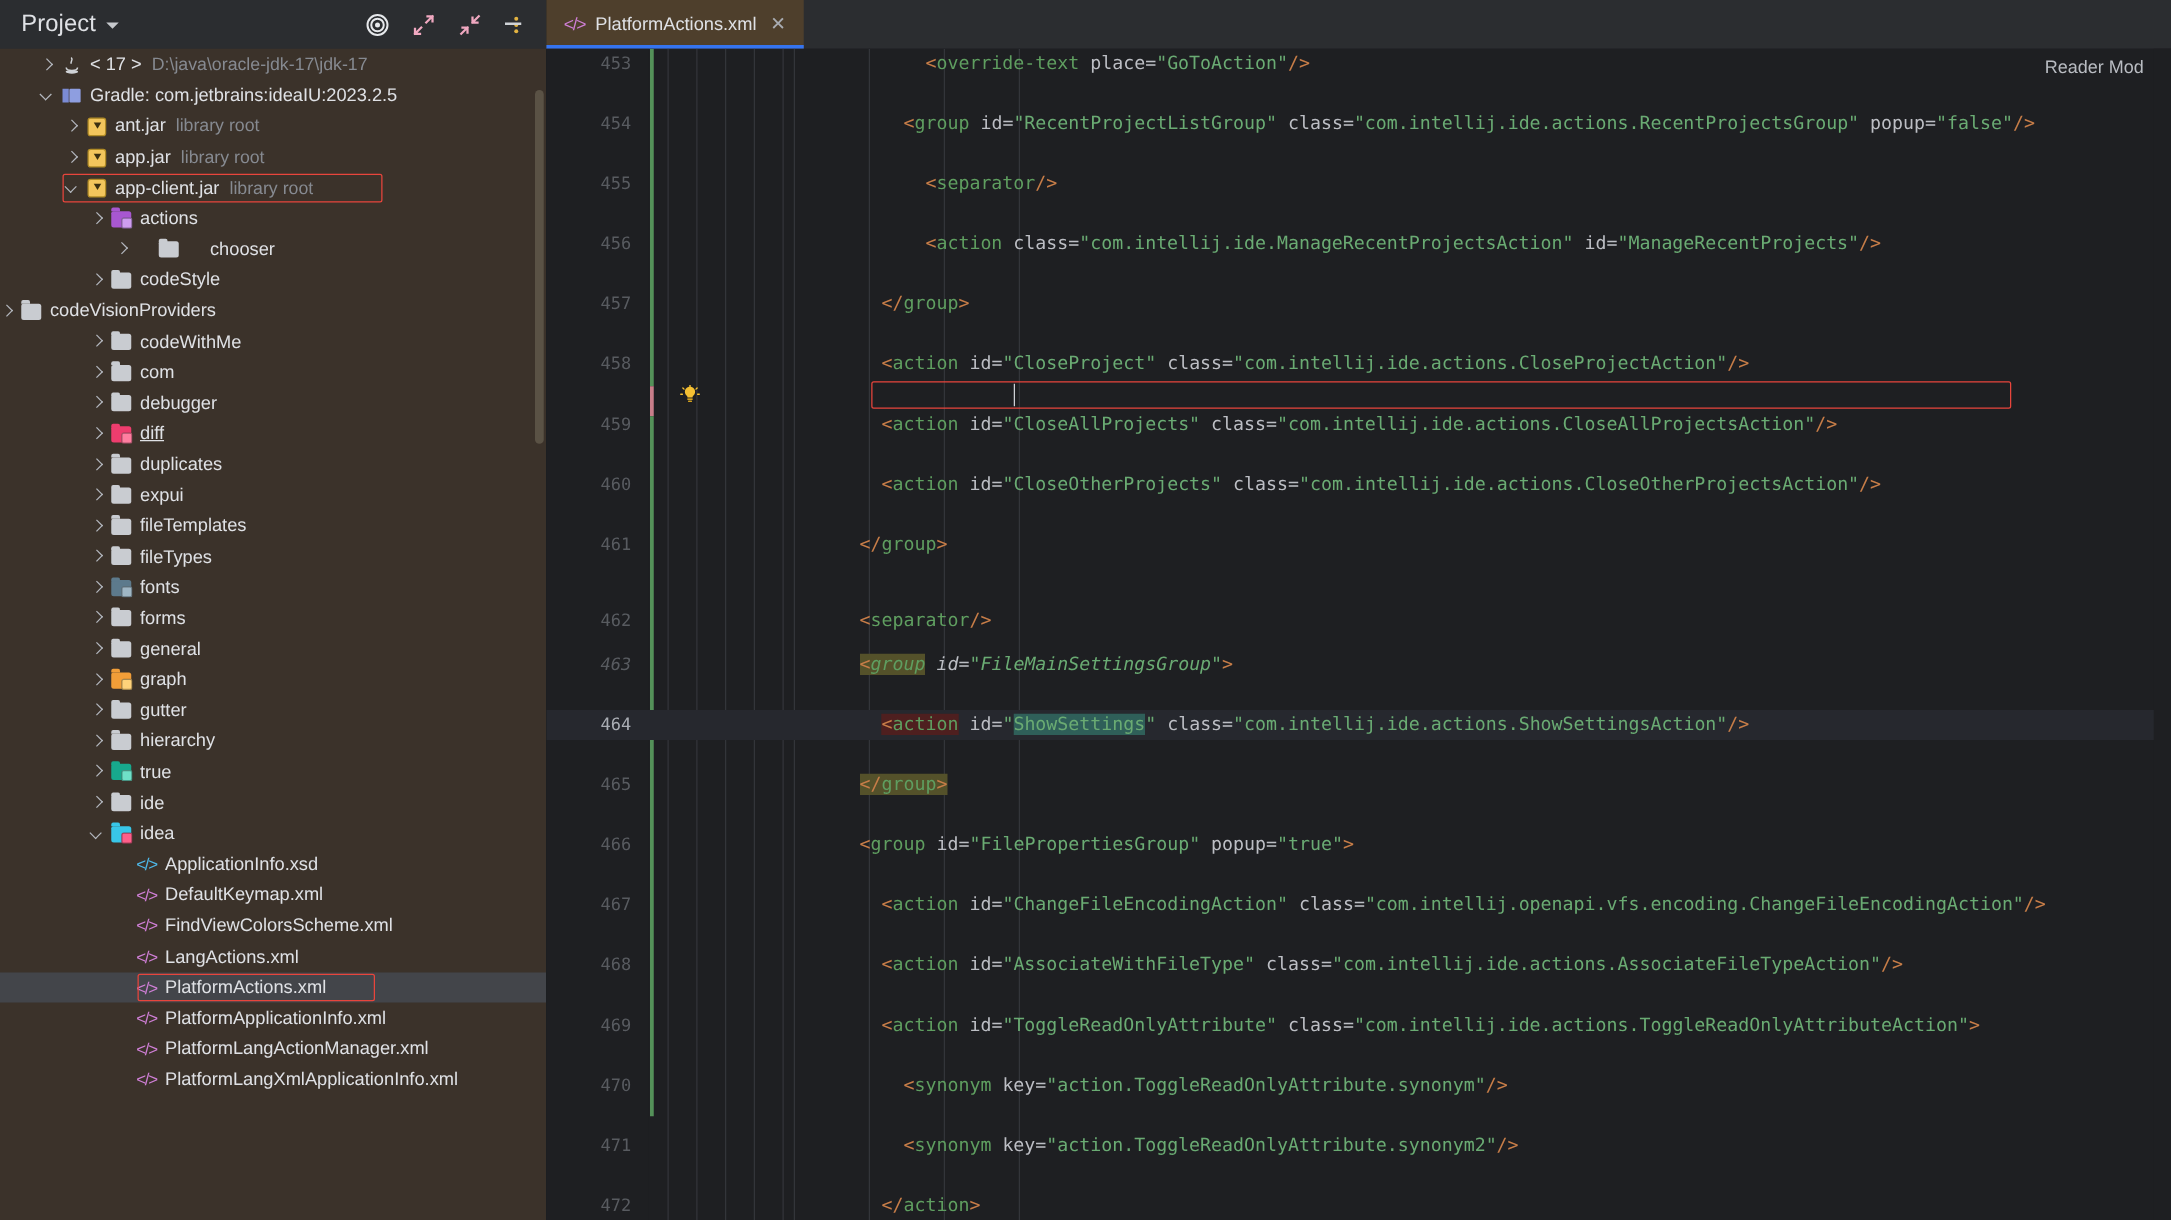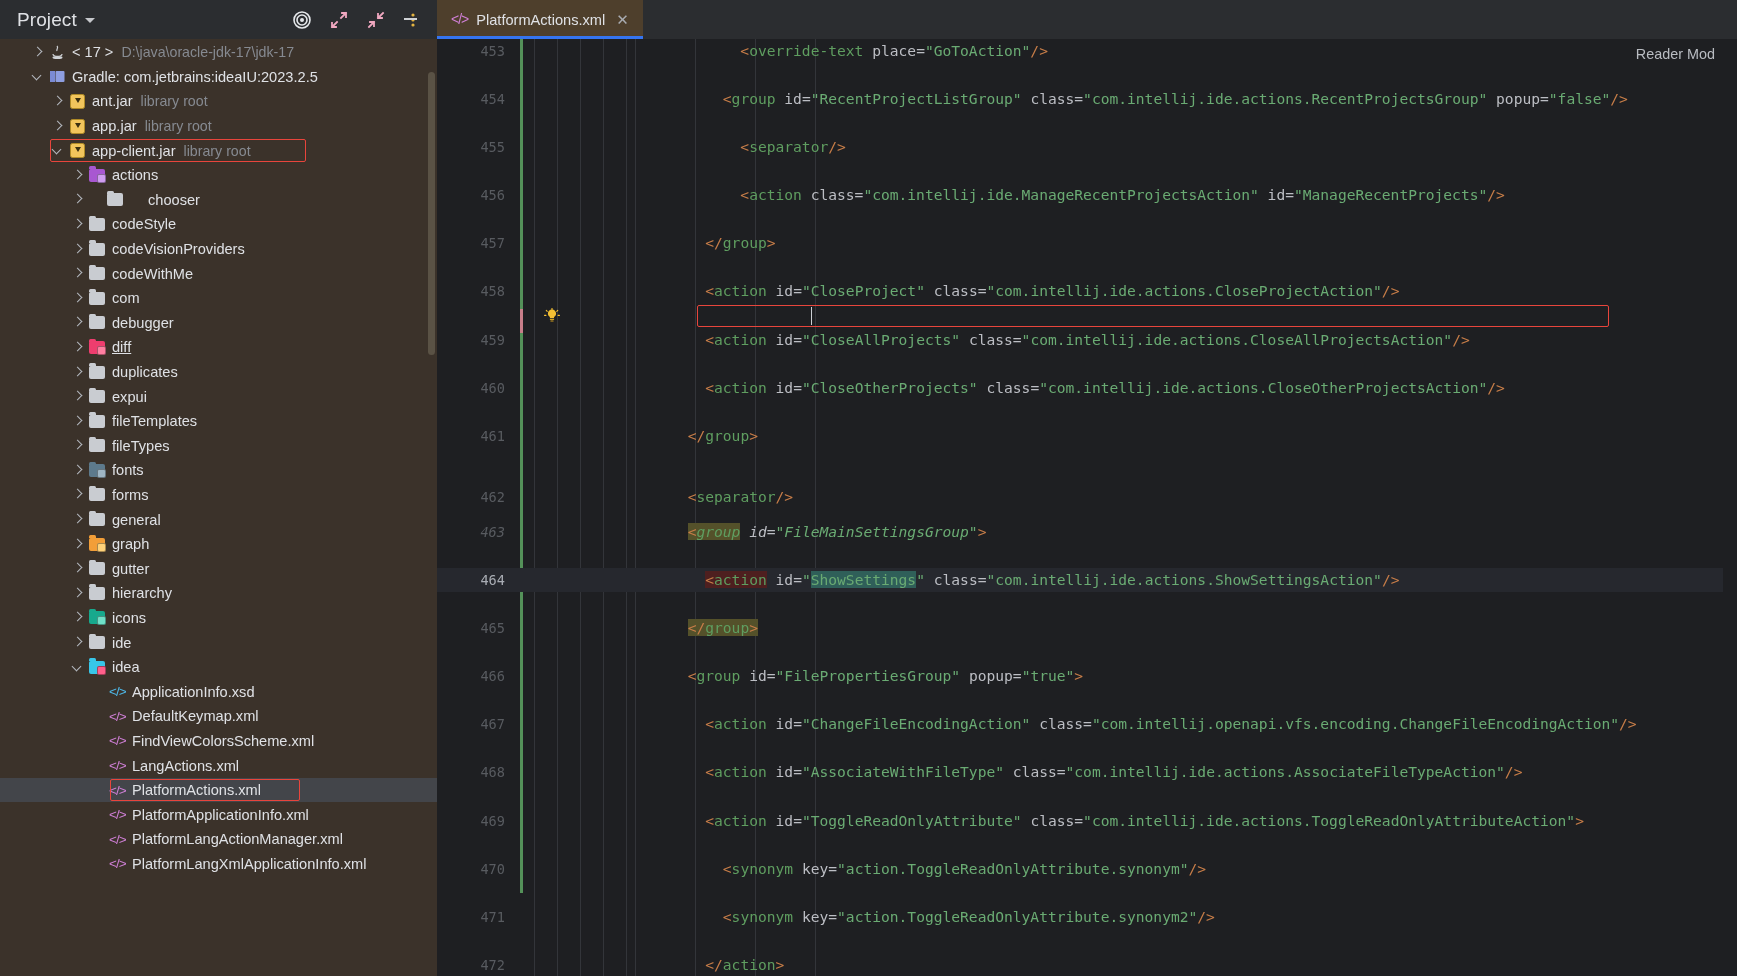--- a/index.html
+++ b/index.html
@@ -224,35 +224,35 @@
         </div>
         <div class="row" style="padding-left: 72px;">
           <span class="arrow r"></span>
           <span class="ico">
             <span class="folder f-purple">
               <span class="badge" style="background: rgb(207, 157, 240); border: 1px solid rgba(0, 0, 0, 0.35);"></span>
             </span>
           </span>
           <span class="lbl">actions</span>
         </div>
-        <div class="row" style="padding-left: 72px; gap: 18px;">
+        <div class="row" style="padding-left: 92px; gap: 18px;">
           <span class="arrow r"></span>
           <span class="ico">
             <span class="folder f-grey"></span>
           </span>
           <span class="lbl">chooser</span>
         </div>
         <div class="row" style="padding-left: 72px;">
           <span class="arrow r"></span>
           <span class="ico">
             <span class="folder f-grey"></span>
           </span>
           <span class="lbl">codeStyle</span>
         </div>
-        <div class="row" style="padding-left: 72px;">
+        <div class="row" style="">
           <span class="arrow r"></span>
           <span class="ico">
             <span class="folder f-grey"></span>
           </span>
           <span class="lbl">codeVisionProviders</span>
         </div>
         <div class="row" style="padding-left: 72px;">
           <span class="arrow r"></span>
           <span class="ico">
             <span class="folder f-grey"></span>
@@ -356,21 +356,21 @@
           </span>
           <span class="lbl">hierarchy</span>
         </div>
         <div class="row" style="padding-left: 72px;">
           <span class="arrow r"></span>
           <span class="ico">
             <span class="folder f-teal">
               <span class="badge" style="background: rgb(111, 224, 200); border: 1px solid rgba(0, 0, 0, 0.35);"></span>
             </span>
           </span>
-          <span class="lbl">icons</span>
+          <span class="lbl">true</span>
         </div>
         <div class="row" style="padding-left: 72px;">
           <span class="arrow r"></span>
           <span class="ico">
             <span class="folder f-grey"></span>
           </span>
           <span class="lbl">ide</span>
         </div>
         <div class="row" style="padding-left: 72px;">
           <span class="arrow d"></span>

